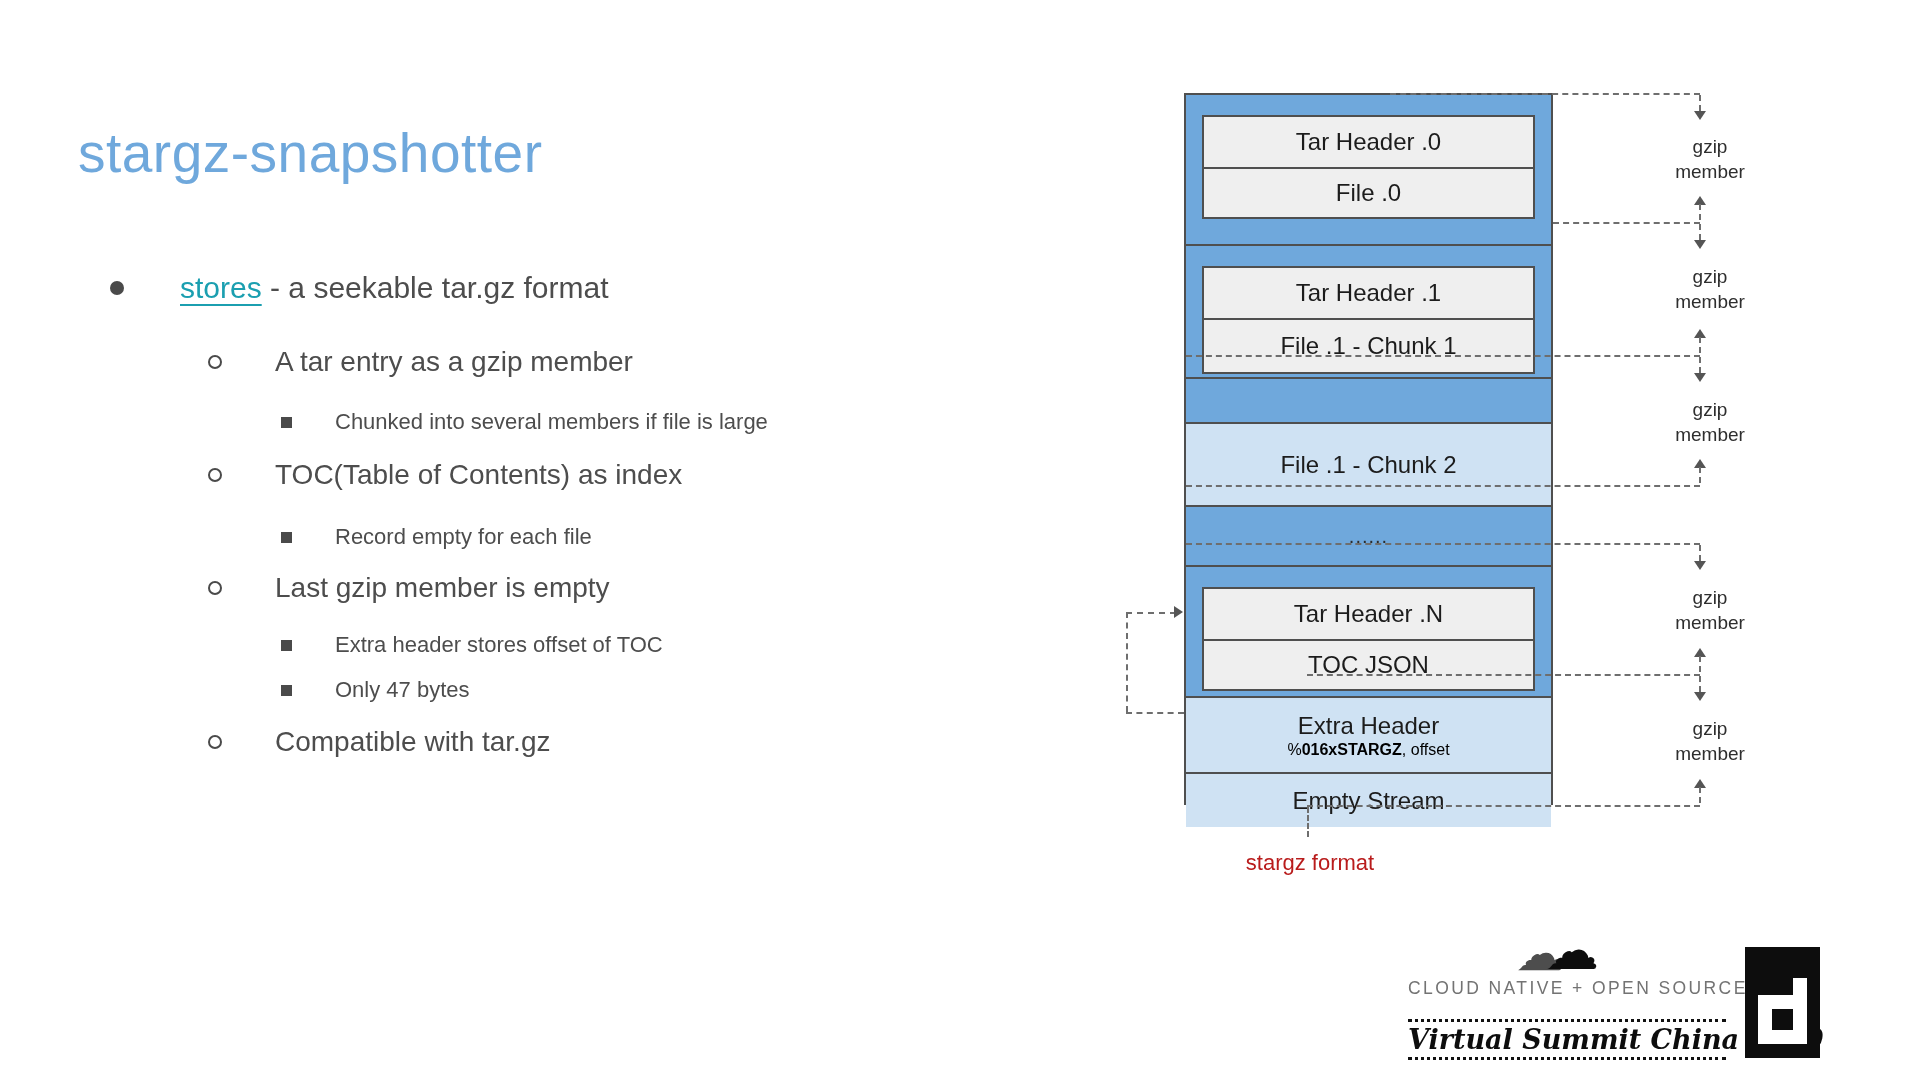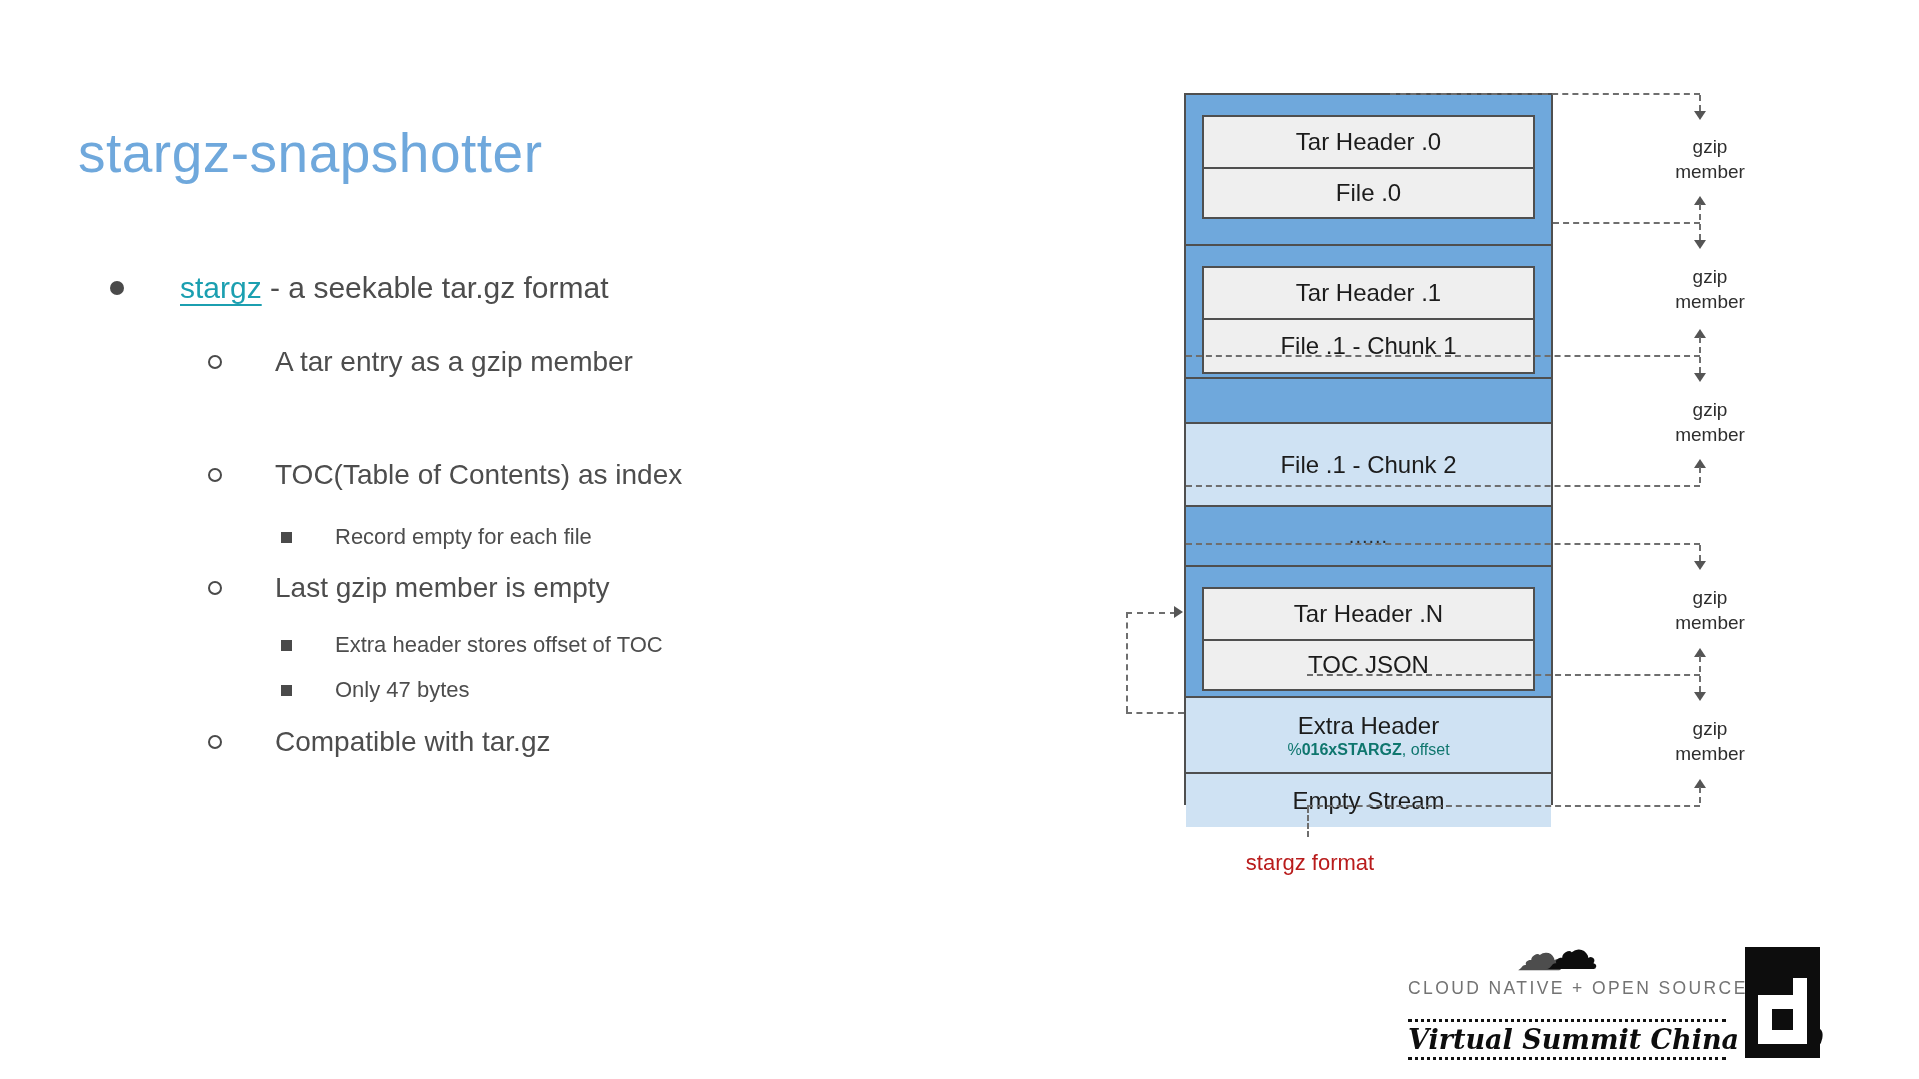--- a/index.html
+++ b/index.html
@@ -43,21 +43,21 @@
     display: flex; align-items: center; justify-content: center;
     font-size: 24px; color: #1c1c1c;
   }
   .graybox + .graybox { margin-top: -2px; }
   .lightbox {
     width: 100%; background: #cfe2f3;
     display: flex; align-items: center; justify-content: center;
     font-size: 24px; color: #1c1c1c;
   }
   .lightbox.col { flex-direction: column; }
-  .sub-line { font-size: 16px; line-height: 19px; color: #0f766e; }
+  .sub-line { font-size: 16px; line-height: 19px; color: #000000; }
   .sub-line b { font-weight: 700; }
   .dots-sec { display: flex; align-items: center; justify-content: center; color: #2b2b2b; font-size: 20px; letter-spacing: 1px; }
   .hdash { position: absolute; height: 0; border-top: 2px dashed #6e6e6e; }
   .vdash { position: absolute; width: 0; border-left: 2px dashed #6e6e6e; }
   .arr-down { position: absolute; width: 0; height: 0; border-left: 6px solid transparent; border-right: 6px solid transparent; border-top: 9px solid #555; }
   .arr-up   { position: absolute; width: 0; height: 0; border-left: 6px solid transparent; border-right: 6px solid transparent; border-bottom: 9px solid #555; }
   .arr-right{ position: absolute; width: 0; height: 0; border-top: 6px solid transparent; border-bottom: 6px solid transparent; border-left: 9px solid #555; }
   .gz-label { position: absolute; left: 550px; width: 120px; text-align: center; font-size: 19px; line-height: 25px; color: #2e2e2e; }
   .d-caption { position: absolute; left: 105px; top: 765px; width: 210px; text-align: center; font-size: 22px; color: #b91c1c; }
   
@@ -75,26 +75,30 @@
 </style>
 </head>
 <body>
 
 <div class="slide">
 
   <div class="slide-title">stargz-snapshotter</div>
 
   <div class="b-row l1" style="left:110px; top:268px;">
     <span class="m-dot"></span>
-    <span class="b-text"><a class="slide-link" href="#">stargz</a><span> - a seekable tar.gz format</span></span>
+    <span class="b-text"><a class="slide-link" href="#">stores</a><span> - a seekable tar.gz format</span></span>
   </div>
 
   <div class="b-row l2" style="left:208px; top:342px;">
     <span class="m-circ"></span>
     <span class="b-text">A tar entry as a gzip member</span>
+  </div>
+  <div class="b-row l3" style="left:281px; top:405px;">
+    <span class="m-sq"></span>
+    <span class="b-text">Chunked into several members if file is large</span>
   </div>
   <div class="b-row l2" style="left:208px; top:455px;">
     <span class="m-circ"></span>
     <span class="b-text">TOC(Table of Contents) as index</span>
   </div>
   <div class="b-row l3" style="left:281px; top:520px;">
     <span class="m-sq"></span>
     <span class="b-text">Record empty for each file</span>
   </div>
   <div class="b-row l2" style="left:208px; top:568px;">

